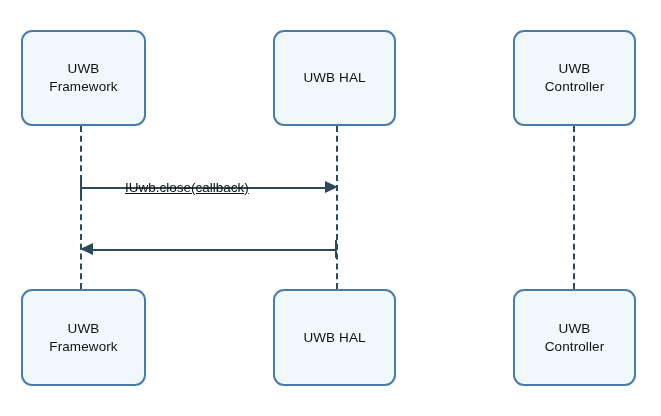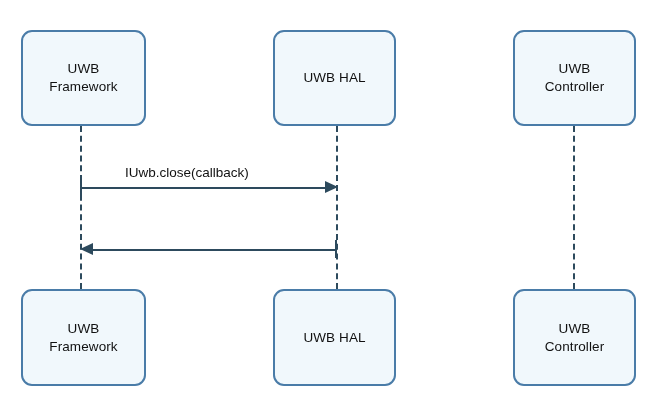--- a/index.html
+++ b/index.html
@@ -109,21 +109,21 @@
 
   <div class="participant-box" style="left:273px; top:30px; width:123px; height:96px;">
     <span class="participant-label">UWB HAL</span>
   </div>
 
   <div class="participant-box" style="left:513px; top:30px; width:123px; height:96px;">
     <span class="participant-label">UWB
 Controller</span>
   </div>
 
-  <div class="message-label" style="left:125px; top:165px;">IUwb.close(callback)</div>
+  <div class="message-label" style="left:125px; top:180px;text-decoration:underline;">IUwb.close(callback)</div>
   <div class="message" style="left:80px; top:187px; width:258px;">
     <div class="message-endcap" style="left:0px;"></div>
     <div class="message-line" style="width:245px;"></div>
     <div class="arrowhead right" style="left:245px;"></div>
   </div>
 
   <div class="message" style="left:80px; top:249px; width:257px;">
     <div class="arrowhead left" style="left:0px;"></div>
     <div class="message-line" style="left:13px; width:244px;"></div>
     <div class="message-endcap" style="left:255px;"></div>

